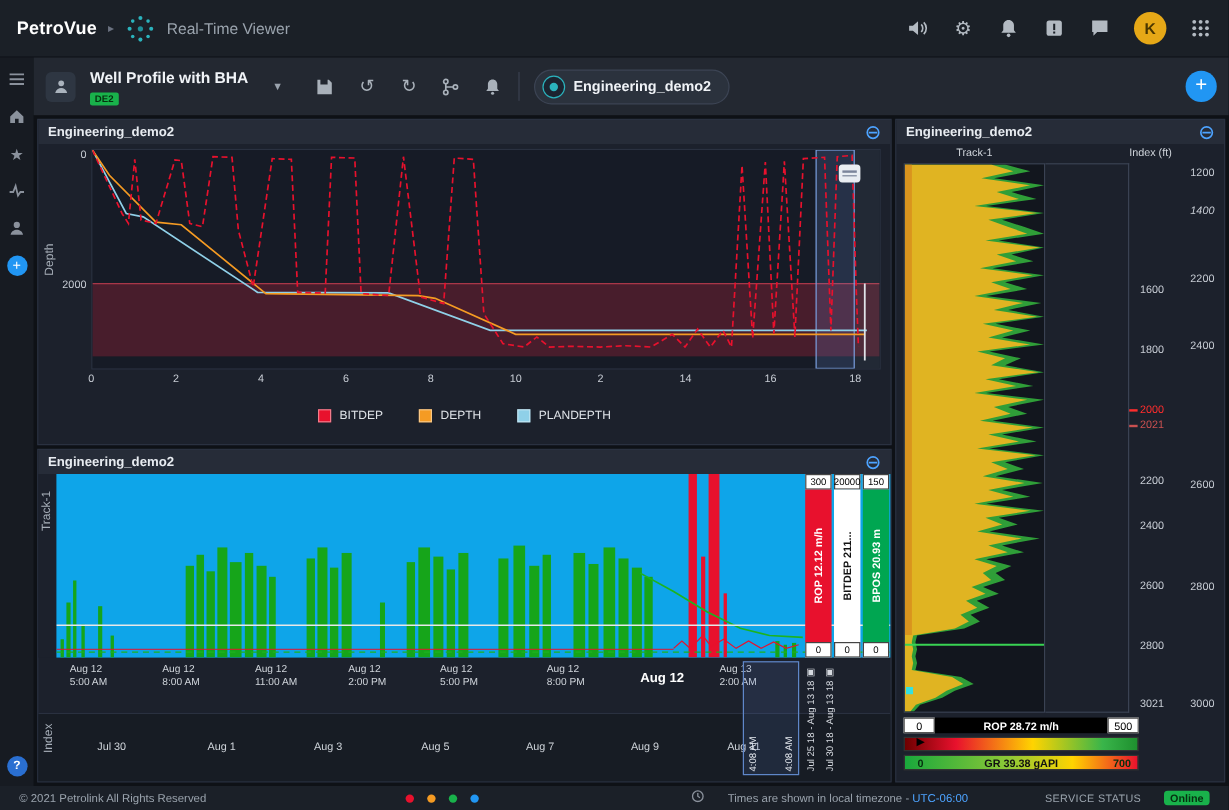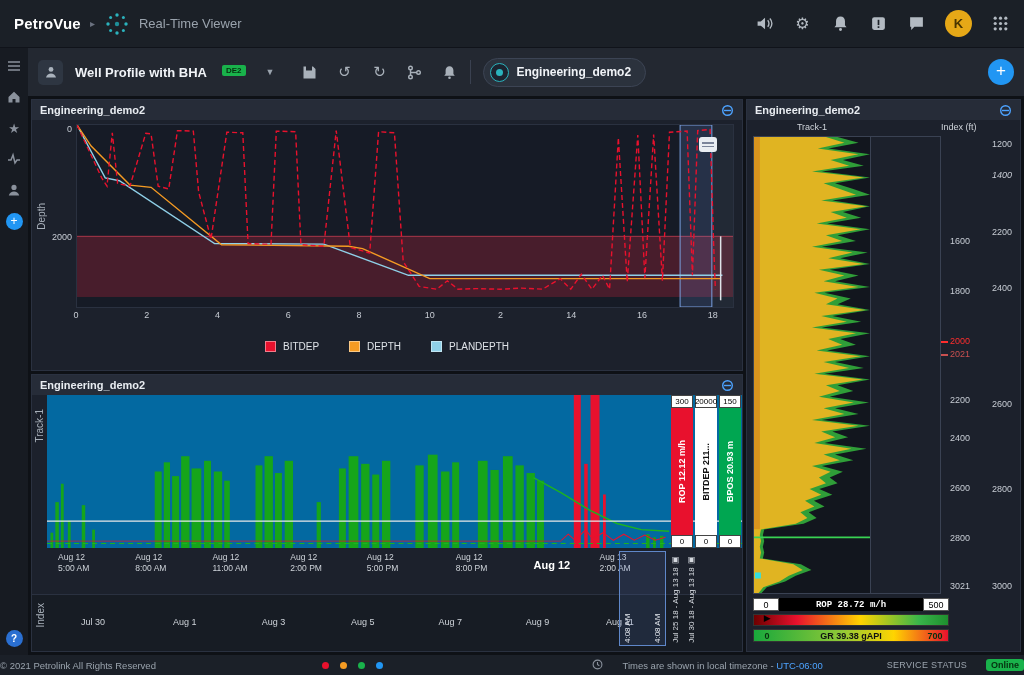--- a/index.html
+++ b/index.html
@@ -25,21 +25,21 @@
   .sbi svg { width:14px; height:14px; }
   .sb-add { width:17px; height:17px; border-radius:50%; background:#2196f3; color:#fff; font-size:12px; line-height:16px; text-align:center; cursor:pointer; }
   .sb-help { margin-top:auto; width:17px; height:17px; border-radius:50%; background:#2a6fd1; color:#fff; font-size:10px; line-height:17px; text-align:center; font-weight:bold; cursor:pointer; }
 
   .content { flex:1; display:flex; flex-direction:column; min-width:0; }
 
   
   .toolbar { flex:0 0 48px; background:#232831; display:flex; align-items:center; padding:0 10px; gap:12px; }
   .prof-box { width:25px; height:25px; border-radius:5px; background:#2e3642; display:flex; align-items:center; justify-content:center; color:#aab3bd; }
   .prof-box svg { width:14px; height:14px; }
-  .prof-col { display:flex; flex-direction:row; gap:15px; }
+  .prof-col { display:flex; flex-direction:column; gap:5px; }
   .prof-title { font-size:13px; font-weight:bold; color:#f0f3f7; }
   .prof-badge { align-self:flex-start; background:#19b24b; color:#06300f; font-size:8px; font-weight:bold; padding:1px 4px; border-radius:2px; }
   .caret { color:#9aa3ad; font-size:9px; margin-left:8px; cursor:pointer; }
   .tool-icons { display:flex; align-items:center; gap:17px; margin-left:14px; }
   .tli { width:18px; height:18px; color:#a9b1ba; display:flex; align-items:center; justify-content:center; font-size:15px; cursor:pointer; }
   .tli svg { width:15px; height:15px; }
   .vsep { width:1px; height:24px; background:#3a4150; }
   .well-pill { display:flex; align-items:center; gap:7px; background:#2b323d; border:1px solid #3c4454; border-radius:16px; padding:4px 14px 4px 6px; cursor:pointer; }
   .pill-ic { width:19px; height:19px; border-radius:50%; background:#1c2430; border:1px solid #2bb3bd; display:flex; align-items:center; justify-content:center; }
   .pill-ic span { width:7px; height:7px; border-radius:50%; background:#2bb3bd; display:block; }
@@ -69,21 +69,21 @@
   .xticks span { position:absolute; transform:translateX(-50%); }
   .xlabel { text-align:center; font-size:10px; color:#a8b0ba; margin-top:6px; }
   .legend { flex:1; display:flex; align-items:center; justify-content:center; gap:30px; font-size:10px; color:#dfe3e8; }
   .lg-item { display:inline-flex; align-items:center; cursor:pointer; }
   .lg-item .sw { width:11px; height:11px; margin-right:7px; border:1px solid rgba(255,255,255,.45); }
 
   
   .bottom-panel { flex:1; }
   .bwrap { display:flex; }
   .tracklab { width:15px; display:flex; align-items:flex-start; justify-content:center; padding-top:14px; background:#1c212c; }
-  .plot2 { flex:1; position:relative; background:#0369a1; height:153px; }
+  .plot2 { flex:1; position:relative; background:#0ea5e9; height:153px; }
   .plot2 svg { display:block; width:100%; height:153px; }
   .strips { position:absolute; top:0; right:1px; bottom:0; display:flex; gap:2px; }
   .strip { width:22px; display:flex; flex-direction:column; }
   .strip .box { flex:0 0 13px; background:#fff; color:#000; font-size:8px; display:flex; align-items:center; justify-content:center; border:1px solid #444; }
   .strip .mid { flex:1; display:flex; align-items:center; justify-content:center; }
   .strip .mid span { writing-mode:vertical-rl; transform:rotate(180deg); font-size:9px; font-weight:bold; white-space:nowrap; }
   .time-row { height:46px; position:relative; margin:0 0 0 15px; font-size:8.5px; color:#cfd4da; }
   .ttick { position:absolute; top:4px; line-height:1.3; white-space:pre; }
   .ttick.bold { font-size:11px; font-weight:bold; top:10px; color:#fff; }
   .index-row { flex:1; position:relative; background:#171c24; border-top:1px solid #2a3140; }
@@ -104,29 +104,29 @@
   .track-col { width:118px; border:1px solid #3a4253; position:relative; background:#12161e; }
   .track-col svg { display:block; width:100%; height:100%; }
   .mid-col { width:70px; border-top:1px solid #3a4253; border-right:1px solid #3a4253; border-bottom:1px solid #3a4253; }
   .scale-col { flex:1; position:relative; font-size:9px; color:#c7ccd4; }
   .scale-col .inner { position:absolute; right:44px; transform:translateY(-50%); }
   .scale-col .outer { position:absolute; right:2px; transform:translateY(-50%); }
   .scale-col .tick { position:absolute; left:0; width:7px; height:2px; }
   .scales { flex:0 0 49px; width:196px; margin:4px 0 4px 6px; display:flex; flex-direction:column; gap:3px; }
   .srow { height:13px; display:flex; font-size:9px; }
   .srow .end { flex:0 0 26px; background:#fff; color:#000; display:flex; align-items:center; justify-content:center; border:1px solid #555; }
-  .srow .lab { flex:1; background:#000; color:#fff; display:flex; align-items:center; justify-content:center; font-weight:bold;font-family:Liberation Mono, monospace; }
+  .srow .lab { flex:1; background:#000; color:#fff; display:flex; align-items:center; justify-content:center; font-weight:bold; }
   .grad-row { height:12px; position:relative; background:linear-gradient(90deg,#6e0000 0%,#e8112d 22%,#ffd400 55%,#39b54a 85%,#1e8f2e 100%); border:1px solid #333; }
   .grad-row span { position:absolute; left:5%; top:-2px; color:#000; font-size:9px; }
   .gr-row { height:13px; display:flex; font-size:9px; background:linear-gradient(90deg,#19a83c 0%,#8fc937 45%,#ffd400 72%,#e8112d 100%); border:1px solid #333; color:#06300f; font-weight:bold; }
   .gr-row .g-end { flex:0 0 26px; display:flex; align-items:center; justify-content:center; }
   .gr-row .g-lab { flex:1; display:flex; align-items:center; justify-content:center; color:#111; }
 
   
-  .footer { flex:0 0 20px; background:#1b2028; display:flex; align-items:center; padding:0 0; font-size:9.5px; color:#9aa3ad; gap:6px; }
+  .footer { flex:0 0 20px; background:#1b2028; display:flex; align-items:center; padding:0 16px; font-size:9.5px; color:#9aa3ad; gap:6px; }
   .dots { display:flex; gap:11px; margin-left:160px; }
   .dots i { width:7px; height:7px; border-radius:50%; display:block; }
   .foot-right { margin-left:auto; display:flex; align-items:center; gap:19px; }
   .tz { color:#4da3ff; }
   .svc-badge { background:#19b24b; color:#063010; font-weight:bold; padding:1px 5px; border-radius:3px; font-size:9px; }
   .clock-ic svg { width:11px; height:11px; }
 </style>
 </head>
 <body>
 

